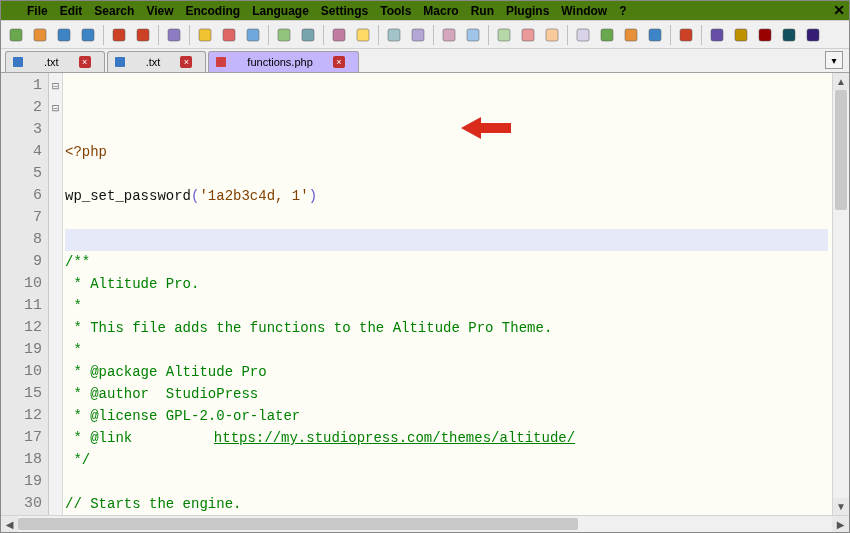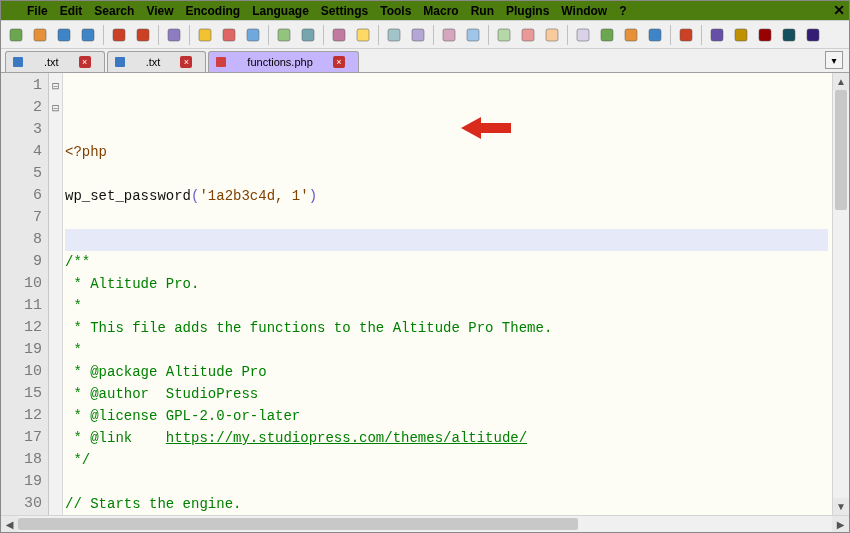--- a/index.html
+++ b/index.html
@@ -17,21 +17,21 @@
   .tab .tab-close { width: 12px; height: 12px; background: #c03030; border-radius: 2px; display: inline-flex; align-items: center; justify-content: center; color: #fff; font-size: 9px; line-height: 1; }
   .tab-side-btn { position: absolute; right: 6px; top: 2px; width: 18px; height: 18px; border: 1px solid #999; background: #f4f4f4; display: flex; align-items: center; justify-content: center; font-size: 10px; }
   .editor { flex: 1; display: flex; background: #fdfdf6; position: relative; overflow: hidden; }
   .gutter { width: 48px; background: #e8e8e8; border-right: 1px solid #c8c8c8; text-align: right; padding: 2px 6px 2px 2px; font-family: Consolas, "Courier New", monospace; font-size: 15px; color: #7a7a7a; line-height: 22px; }
   .foldcol { width: 14px; background: #f2f2f2; border-right: 1px solid #d8d8d8; font-family: Consolas, monospace; font-size: 12px; color: #888; line-height: 22px; text-align: center; padding-top: 2px; }
   .code { flex: 1; padding: 2px 4px 2px 2px; font-family: Consolas, "Courier New", monospace; font-size: 14px; line-height: 22px; white-space: pre; color: #111; position: relative; }
   .code .line { height: 22px; }
   .hl-line { background: #e6e9f8; }
   .c-brown { color: #804000; }
   .c-comment { color: #008000; }
-  .c-link { color: #008000; text-decoration: underline; }
+  .c-link { color: #008000; text-decoration: underline; margin-left: 48px; }
   .c-paren { color: #6a5acd; }
   .arrow { position: absolute; left: 398px; top: 42px; }
   .vscroll { width: 17px; background: #f0f0f0; border-left: 1px solid #d4d4d4; display: flex; flex-direction: column; }
   .vscroll .up, .vscroll .down { height: 17px; display: flex; align-items: center; justify-content: center; font-size: 10px; color: #555; background: #e8e8e8; }
   .vscroll .track { flex: 1; position: relative; }
   .vscroll .thumb { position: absolute; top: 0; left: 2px; right: 2px; height: 120px; background: #c8c8c8; border-radius: 2px; }
   .hscroll { height: 17px; background: #f0f0f0; border-top: 1px solid #d4d4d4; display: flex; }
   .hscroll .left, .hscroll .right { width: 17px; display: flex; align-items: center; justify-content: center; font-size: 10px; color: #555; background: #e8e8e8; }
   .hscroll .track { flex: 1; position: relative; }
   .hscroll .thumb { position: absolute; left: 0; top: 2px; bottom: 2px; width: 560px; background: #c8c8c8; border-radius: 2px; }

